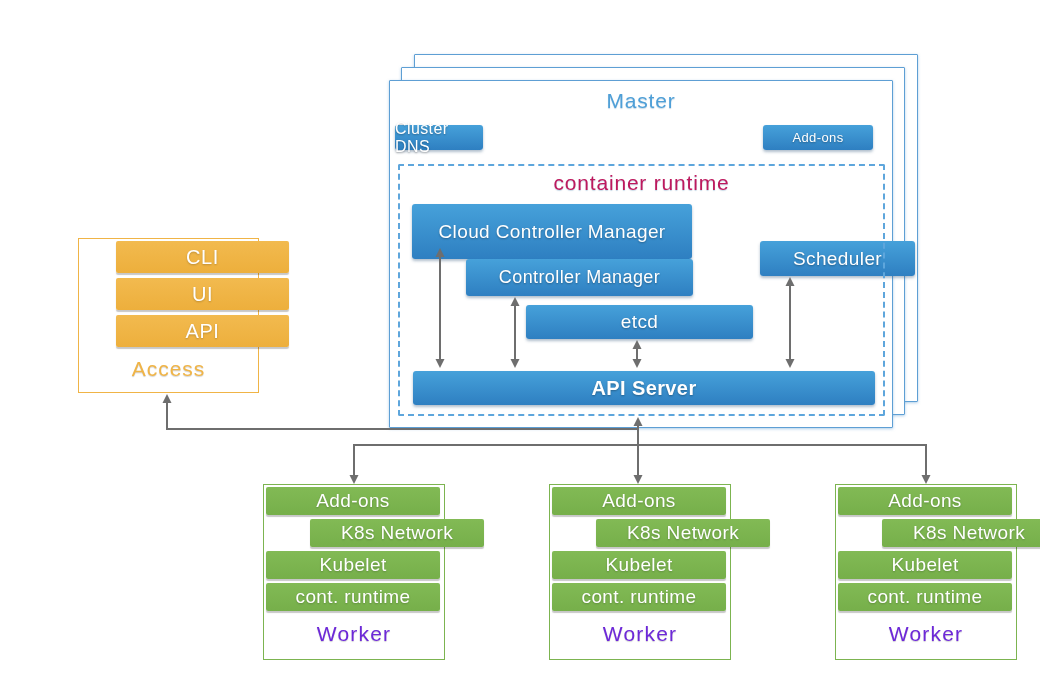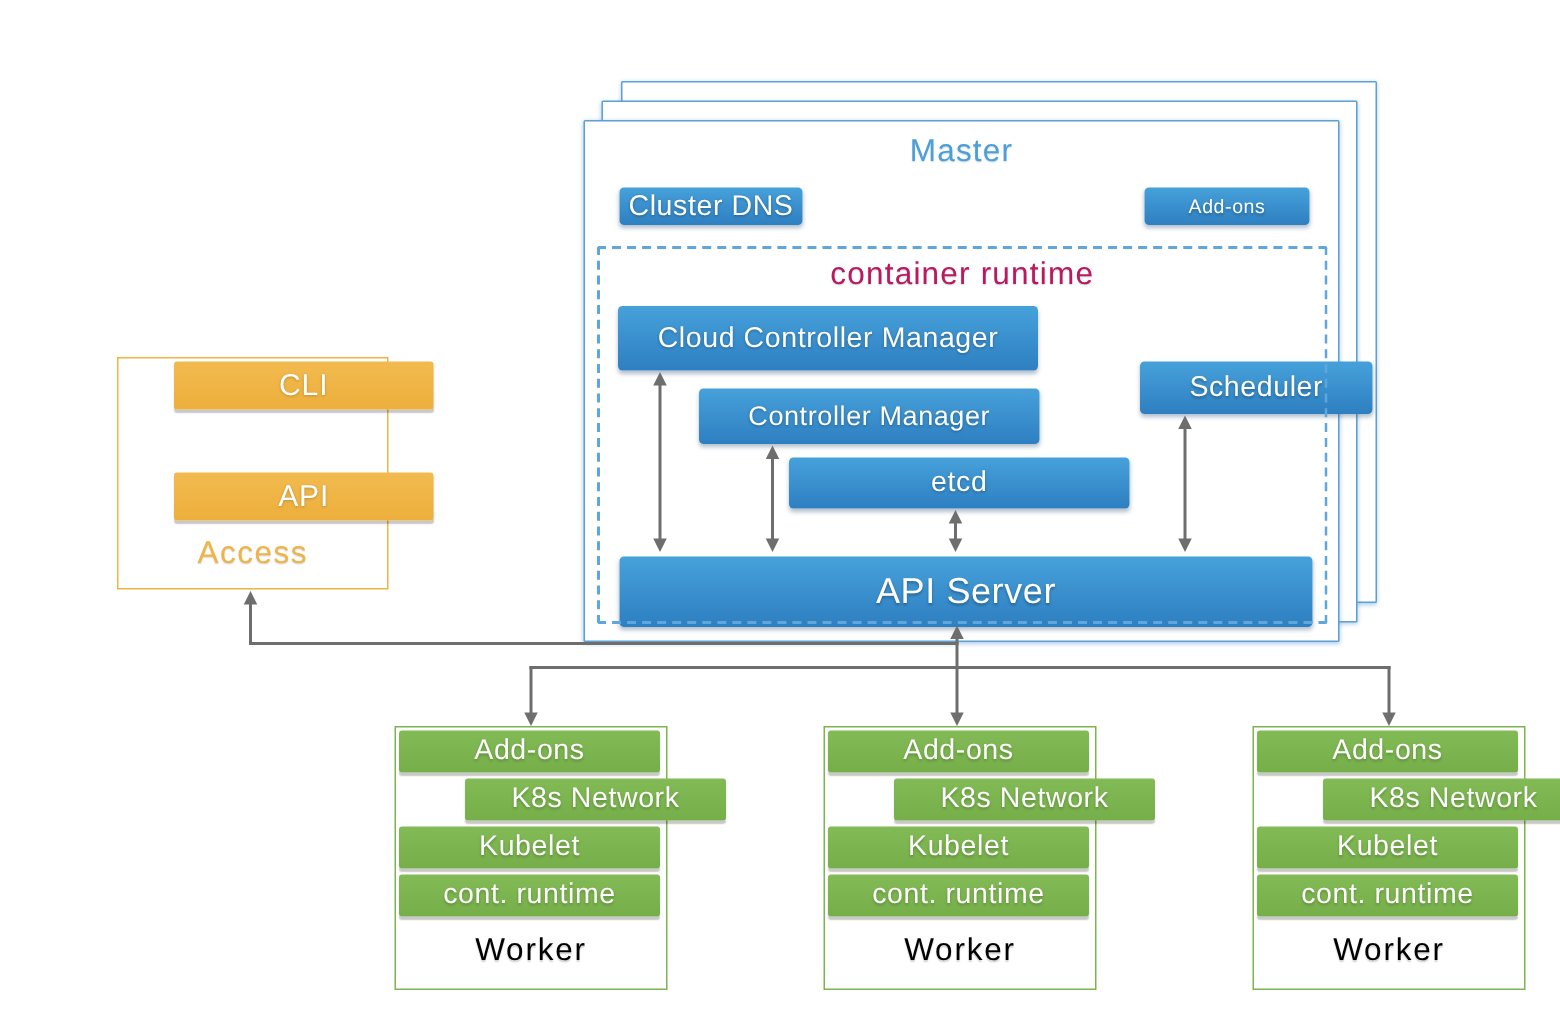--- a/index.html
+++ b/index.html
@@ -31,26 +31,26 @@
     text-shadow:0 1px 1px rgba(90,140,180,.35);
   }
   
   .blue-box{
     position:absolute;z-index:2;border-radius:3px;
     background:linear-gradient(180deg,#46A1DA 0%,#2E7FC1 100%);
     box-shadow:0 2px 3px rgba(60,95,130,.4);
     color:#fff;display:flex;align-items:center;justify-content:center;
     text-shadow:0 1px 2px rgba(0,0,0,.3);letter-spacing:.4px;
   }
-  .bb-ccm{left:22px;top:123px;width:280px;height:43px;font-size:19px;}
+  .bb-ccm{left:22px;top:123px;width:280px;height:55px;font-size:19px;}
   .bb-cm{left:76px;top:178px;width:227px;height:37px;font-size:18px;}
   .bb-etcd{left:136px;top:224px;width:227px;height:34px;font-size:19px;}
   .bb-sched{left:326px;top:160px;width:155px;height:35px;font-size:19px;margin-left:44px;}
-  .bb-api{left:23px;top:290px;width:462px;height:47px;font-size:24px;}
-  .bb-dns{left:23px;top:44px;width:122px;height:25px;font-size:19px;}
+  .bb-api{left:23px;top:290px;width:462px;height:34px;font-size:20px;font-weight:bold;}
+  .bb-dns{left:5px;top:44px;width:88px;height:25px;font-size:16px;}
   .bb-addons{left:373px;top:44px;width:110px;height:25px;font-size:13px;}
   
   .access-stack{
     position:absolute;left:78px;top:238px;width:181px;height:155px;
     background:#fff;border:1.5px solid #F0B446;box-sizing:border-box;
   }
   .access-row{
     position:absolute;left:2px;width:173px;height:32px;border-radius:2px;
     background:linear-gradient(180deg,#F2BA4F 0%,#EDAF3C 100%);
     box-shadow:0 2px 1px rgba(0,0,0,.22);
@@ -74,21 +74,21 @@
     position:absolute;left:2px;width:174px;height:28px;border-radius:2px;
     background:linear-gradient(180deg,#82BA55 0%,#76AF4A 100%);
     box-shadow:0 2px 1px rgba(0,0,0,.22);
     color:#fff;display:flex;align-items:center;justify-content:center;
     font-size:19px;letter-spacing:.4px;text-shadow:0 1px 2px rgba(0,0,0,.22);
   }
   .wr-0{top:2px;} .wr-1{top:34px;margin-left:44px;} .wr-2{top:66px;} .wr-3{top:98px;}
   .worker-label{
     position:absolute;left:0;top:126px;width:100%;height:46px;
     display:flex;align-items:center;justify-content:center;
-    color:#000000;font-size:21px;letter-spacing:1.2px;
+    color:#6d28d9;font-size:21px;letter-spacing:1.2px;
     text-shadow:0 1px 1px rgba(0,0,0,.18);
   }
   
   #arrow-overlay{position:absolute;left:0;top:0;z-index:6;pointer-events:none;}
   #arrow-overlay line{stroke:#6E6E6E;stroke-width:2;stroke-linecap:square;}
   #arrow-overlay polygon{fill:#6E6E6E;}
 </style>
 </head>
 <body>
 
@@ -109,20 +109,21 @@
     <div class="blue-box bb-sched">Scheduler</div>
     <div class="blue-box bb-api">API Server</div>
 
     <div class="dashed-box">
       <div class="dashed-title">container runtime</div>
     </div>
   </div>
 
   <div class="access-stack">
     <div class="access-row ar-0">CLI</div>
+    <div class="access-row ar-1">UI</div>
     <div class="access-row ar-2">API</div>
     <div class="access-label">Access</div>
   </div>
 
   <div class="worker-stack ws-1">
     <div class="worker-row wr-0">Add-ons</div>
     <div class="worker-row wr-1">K8s Network</div>
     <div class="worker-row wr-2">Kubelet</div>
     <div class="worker-row wr-3">cont. runtime</div>
     <div class="worker-label">Worker</div>

